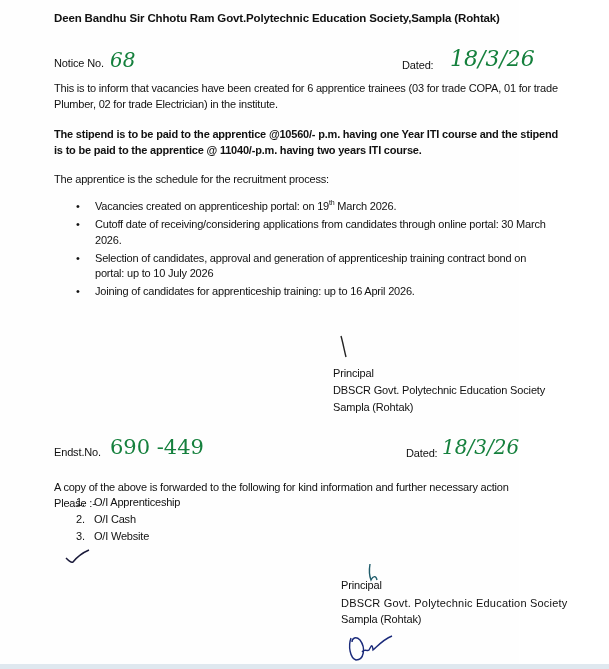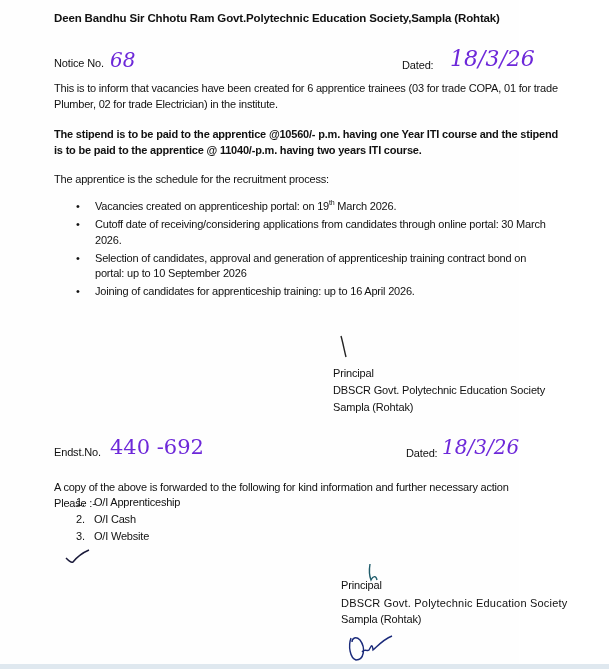--- a/index.html
+++ b/index.html
@@ -6,21 +6,21 @@
   body {
     width: 609px; height: 669px; position: relative; overflow: hidden;
     background: #ffffff; color: #111;
     font-family: "Liberation Sans", "DejaVu Sans", sans-serif;
   }
   .page { position: absolute; left: 0; top: 0; width: 519px; height: 664px; background: #fefefe; }
   .bottom-band { position: absolute; left: 0; top: 664px; width: 609px; height: 5px; background: #dfe8ef; }
   .abs { position: absolute; white-space: nowrap; }
   .t { font-size: 11px; line-height: 15px; letter-spacing: -0.15px; }
   .b { font-weight: bold; }
-  .hand { font-family: "DejaVu Serif", serif; font-style: italic; color: #6d28d9; }
+  .hand { font-family: "DejaVu Serif", serif; font-style: italic; color: #15803d; }
   .para { position: absolute; left: 54px; width: 510px; font-size: 11px; line-height: 15.5px; letter-spacing: -0.2px; }
   ul.sched { position: absolute; left: 76px; top: 199px; width: 480px; margin: 0; padding: 0; list-style: none; }
   ul.sched li { position: relative; padding-left: 19px; font-size: 11px; line-height: 15.5px; margin-bottom: 2.5px; letter-spacing: -0.2px; }
   ul.sched li .bullet { position: absolute; left: 0; top: 0; }
   ol.cc { position: absolute; left: 76px; top: 494px; margin: 0; padding: 0; list-style: none; }
   ol.cc li { font-size: 11px; line-height: 17px; letter-spacing: -0.2px; }
   ol.cc li .num { display: inline-block; width: 18px; }
   sup { font-size: 7px; line-height: 0; }
 </style>
 </head>
@@ -44,38 +44,38 @@
     <li>
       <span class="bullet">•</span>
       <span>Vacancies created on apprenticeship portal: on 19</span><sup>th</sup><span> March 2026.</span>
     </li>
     <li>
       <span class="bullet">•</span>
       <span>Cutoff  date of receiving/considering applications from candidates through online portal: 30 March 2026.</span>
     </li>
     <li>
       <span class="bullet">•</span>
-      <span>Selection of candidates, approval and generation of apprenticeship training contract bond on portal: up to 10 September 2026</span>
+      <span>Selection of candidates, approval and generation of apprenticeship training contract bond on portal: up to 10 July 2026</span>
     </li>
     <li>
       <span class="bullet">•</span>
       <span>Joining of candidates for apprenticeship training: up to 16 April 2026.</span>
     </li>
   </ul>
 
   <svg class="abs" style="left:338px; top:334px;" width="12" height="26">
     <path d="M3 2 C5 9, 6 15, 8 23" stroke="#222" stroke-width="1.4" fill="none"></path>
   </svg>
 
   <div class="abs t" style="left:333px; top:366px;">Principal</div>
   <div class="abs t" style="left:333px; top:383px;">DBSCR Govt. Polytechnic Education Society</div>
   <div class="abs t" style="left:333px; top:400px;">Sampla (Rohtak)</div>
 
   <div class="abs t" style="left:54px; top:445px;">Endst.No.</div>
-  <div class="abs hand" style="left:110px; top:435px; font-size:21px; font-style:normal;">440 -692</div>
+  <div class="abs hand" style="left:110px; top:435px; font-size:21px; font-style:normal;">690 -449</div>
 
   <div class="abs t" style="left:406px; top:446px;">Dated:</div>
   <div class="abs hand" style="left:442px; top:435px; font-size:20px;">18/3/26</div>
 
   <div class="para" style="top:480px; width:480px;">A copy of the above is forwarded to the following for kind information and further necessary action Please :-</div>
 
   <ol class="cc">
     <li><span class="num">1.</span><span>O/I Apprenticeship</span></li>
     <li><span class="num">2.</span><span>O/I Cash</span></li>
     <li><span class="num">3.</span><span>O/I Website</span></li>

